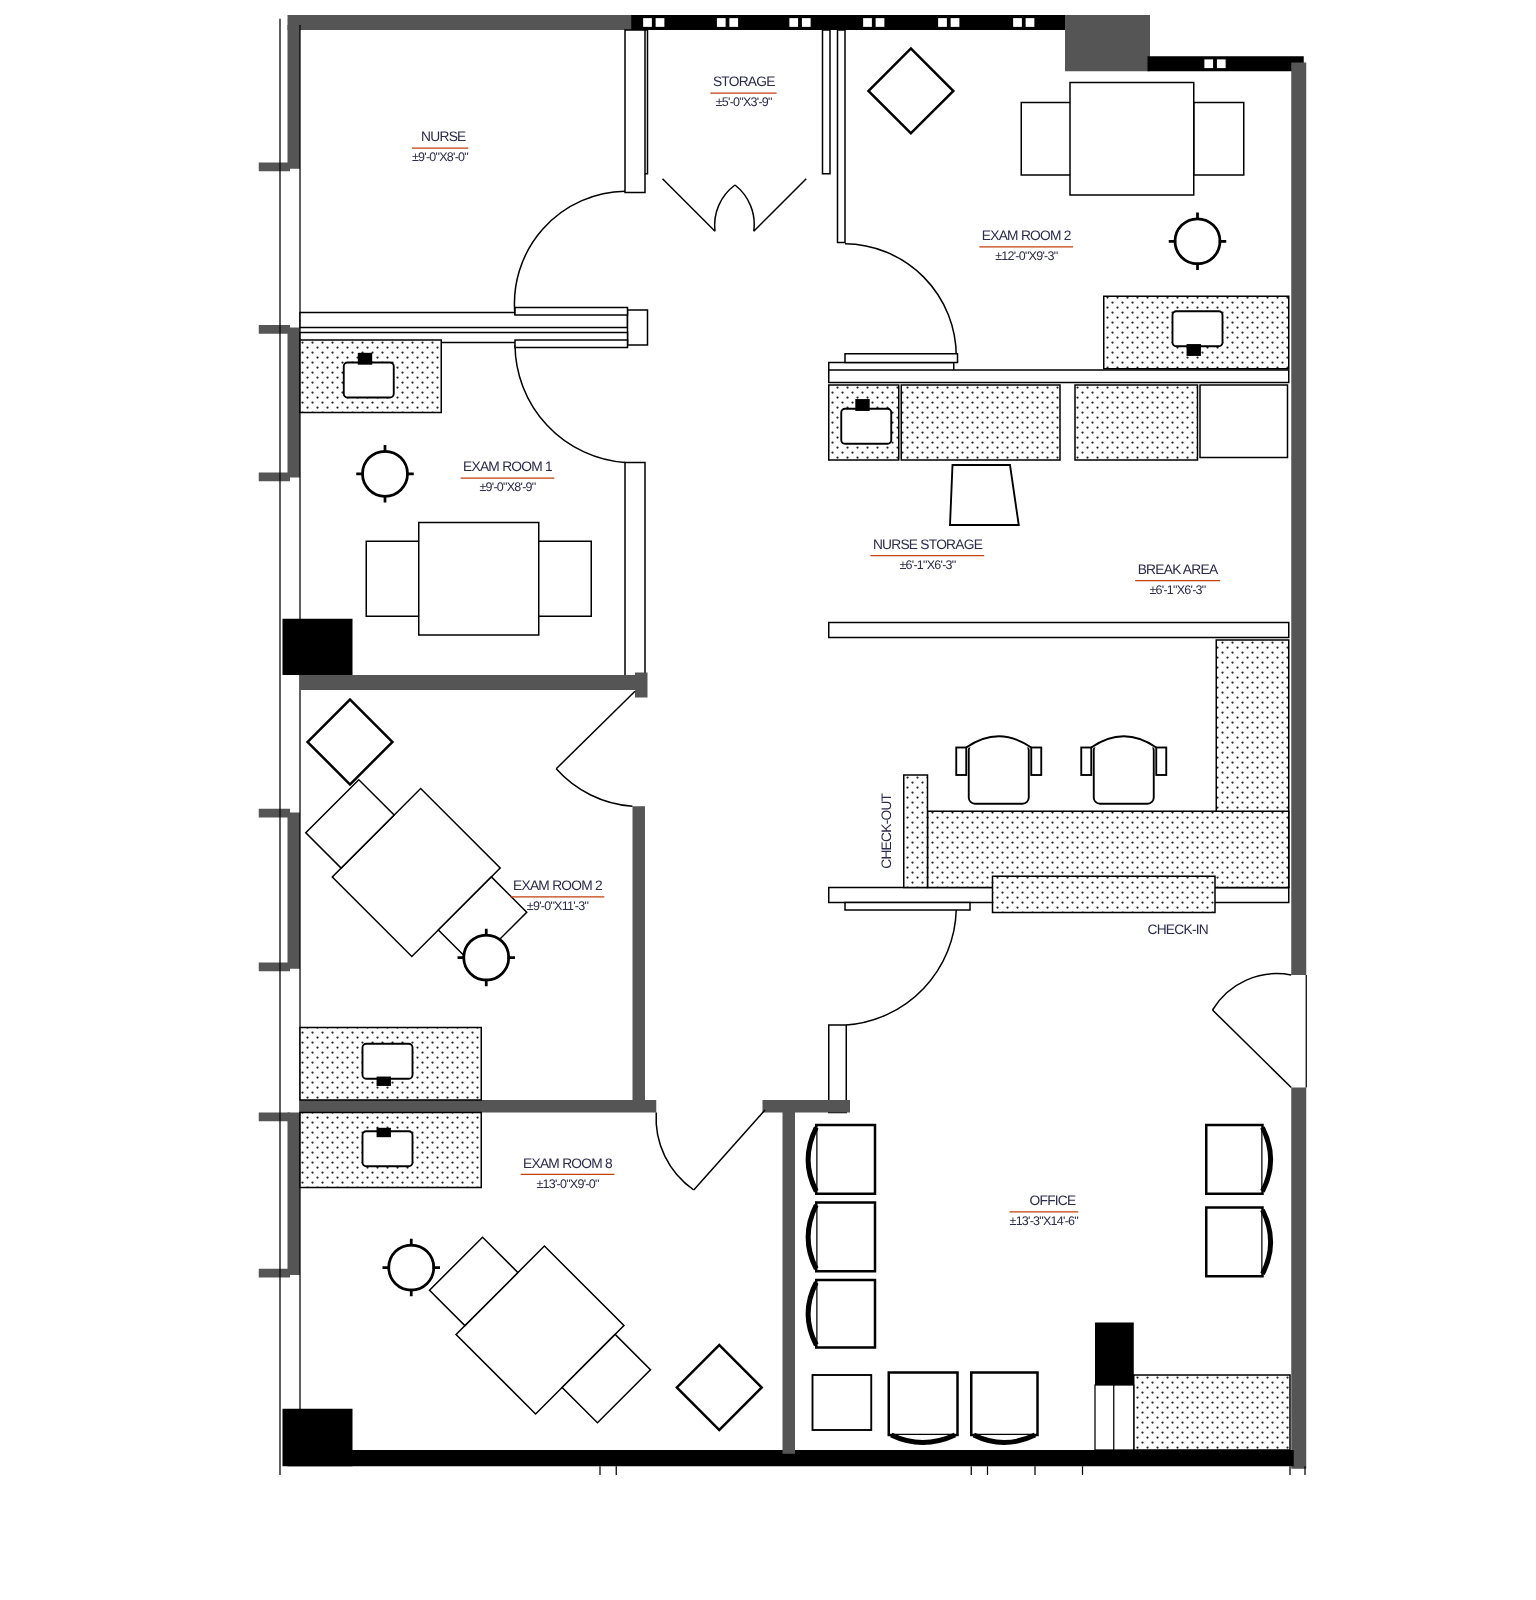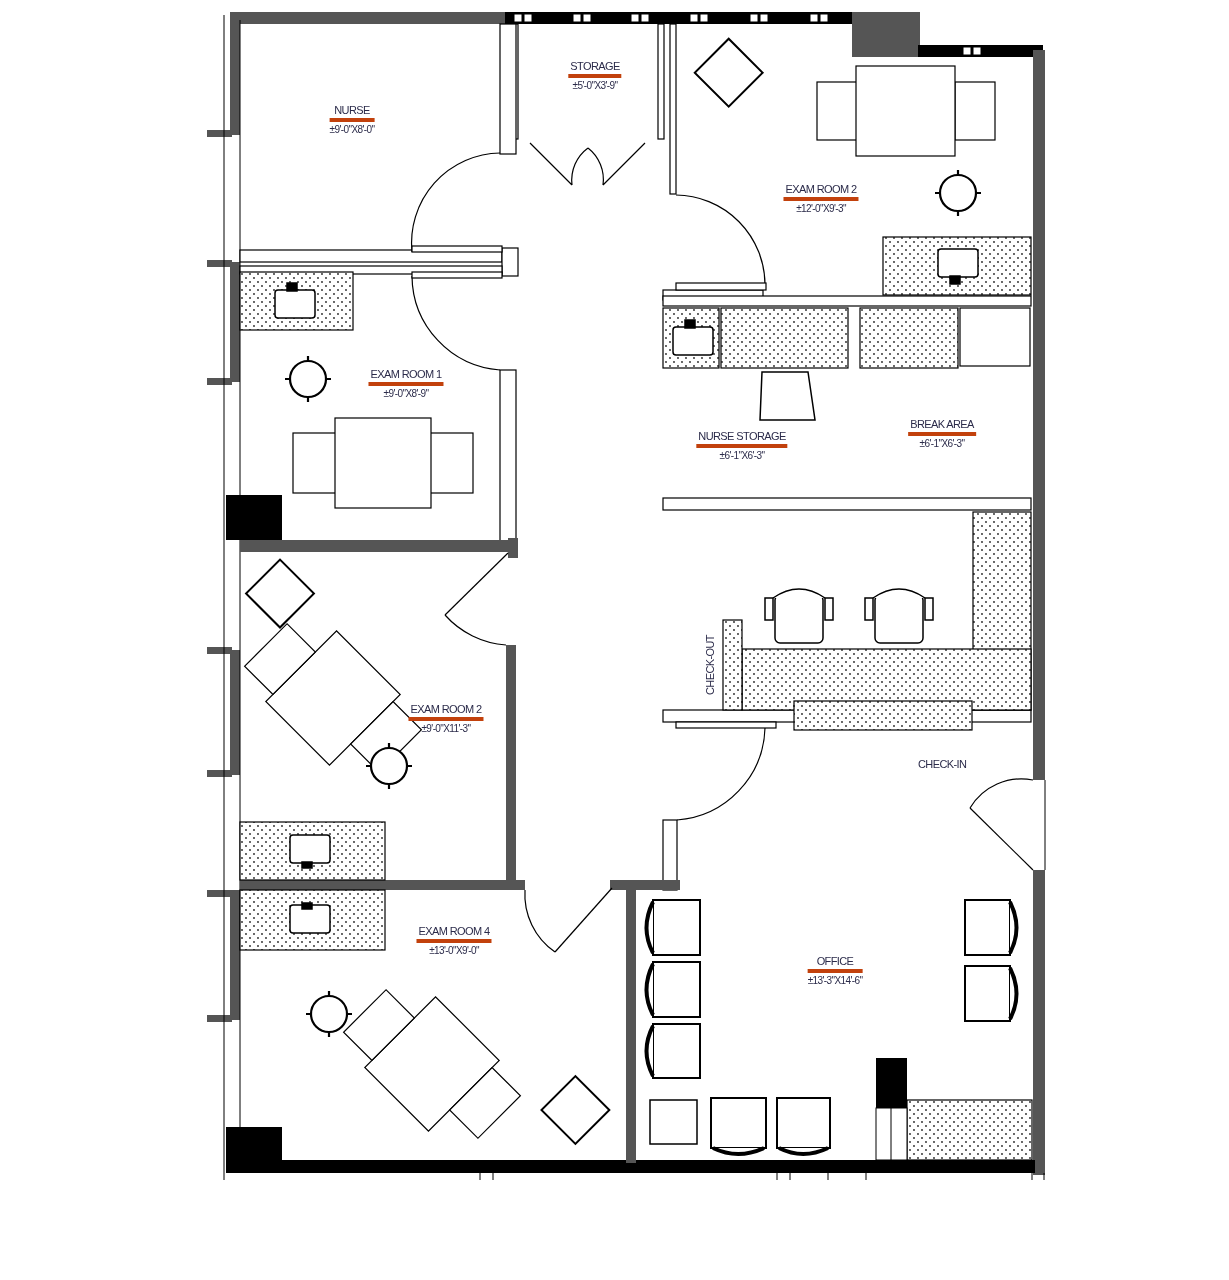--- a/index.html
+++ b/index.html
@@ -1,19 +1,19 @@
 <!DOCTYPE html>
 <html><head>
 <meta charset="utf-8">
 <style>
   html, body { margin: 0; padding: 0; background: #ffffff; }
   body { width: 1229px; height: 1280px; position: relative; overflow: hidden; font-family: "Liberation Sans", sans-serif; }
   #plan { position: absolute; left: 0; top: 0; width: 1229px; height: 1280px; }
   .room-label { position: absolute; text-align: center; font-family: "Liberation Sans Narrow", "Liberation Sans", sans-serif; color: #2b2b4a; font-size: 11px; letter-spacing: -0.6px; line-height: 13px; transform: translateX(-50%); white-space: nowrap; }
-  .room-label .name { display: block; border-bottom: 4px solid #c2410c; padding: 0 2px 1px 2px; }
+  .room-label .name { display: block; border-bottom: 1px solid #c2410c; padding: 0 2px 1px 2px; text-align: right; }
   .room-label .dim { display: block; font-size: 10px; padding-top: 1px; }
   .side-label { position: absolute; font-size: 11px; color: #2b2b4a; letter-spacing: -0.6px; font-family: "Liberation Sans", sans-serif; white-space: nowrap; }
   .vert { transform: rotate(-90deg); transform-origin: left top; }
 </style>
 </head>
 <body>
 
 <svg id="plan" viewBox="0 0 1229 1280" xmlns="http://www.w3.org/2000/svg">
   <defs>
     <pattern id="dots" width="8" height="8" patternUnits="userSpaceOnUse">
@@ -258,31 +258,31 @@
   <span class="dim">±12'-0"X9'-3"</span>
 </div>
 <div class="room-label" style="left:406px;top:368px;">
   <span class="name">EXAM ROOM 1</span>
   <span class="dim">±9'-0"X8'-9"</span>
 </div>
 <div class="room-label" style="left:742px;top:430px;">
   <span class="name">NURSE STORAGE</span>
   <span class="dim">±6'-1"X6'-3"</span>
 </div>
-<div class="room-label" style="left:942px;top:418px;">
+<div class="room-label" style="left:942px;top:450px;">
   <span class="name">BREAK AREA</span>
   <span class="dim">±6'-1"X6'-3"</span>
 </div>
 <div class="room-label" style="left:446px;top:703px;">
   <span class="name">EXAM ROOM 2</span>
   <span class="dim">±9'-0"X11'-3"</span>
 </div>
 <div class="room-label" style="left:454px;top:925px;">
-  <span class="name">EXAM ROOM 4</span>
+  <span class="name">EXAM ROOM 8</span>
   <span class="dim">±13'-0"X9'-0"</span>
 </div>
 <div class="room-label" style="left:835px;top:955px;">
   <span class="name">OFFICE</span>
   <span class="dim">±13'-3"X14'-6"</span>
 </div>
 
 <div class="side-label vert" style="left:704px;top:695px;">CHECK-OUT</div>
-<div class="side-label" style="left:918px;top:738px;margin-top:20px;">CHECK-IN</div>
+<div class="side-label" style="left:918px;top:738px;">CHECK-IN</div>
 
 </body></html>

